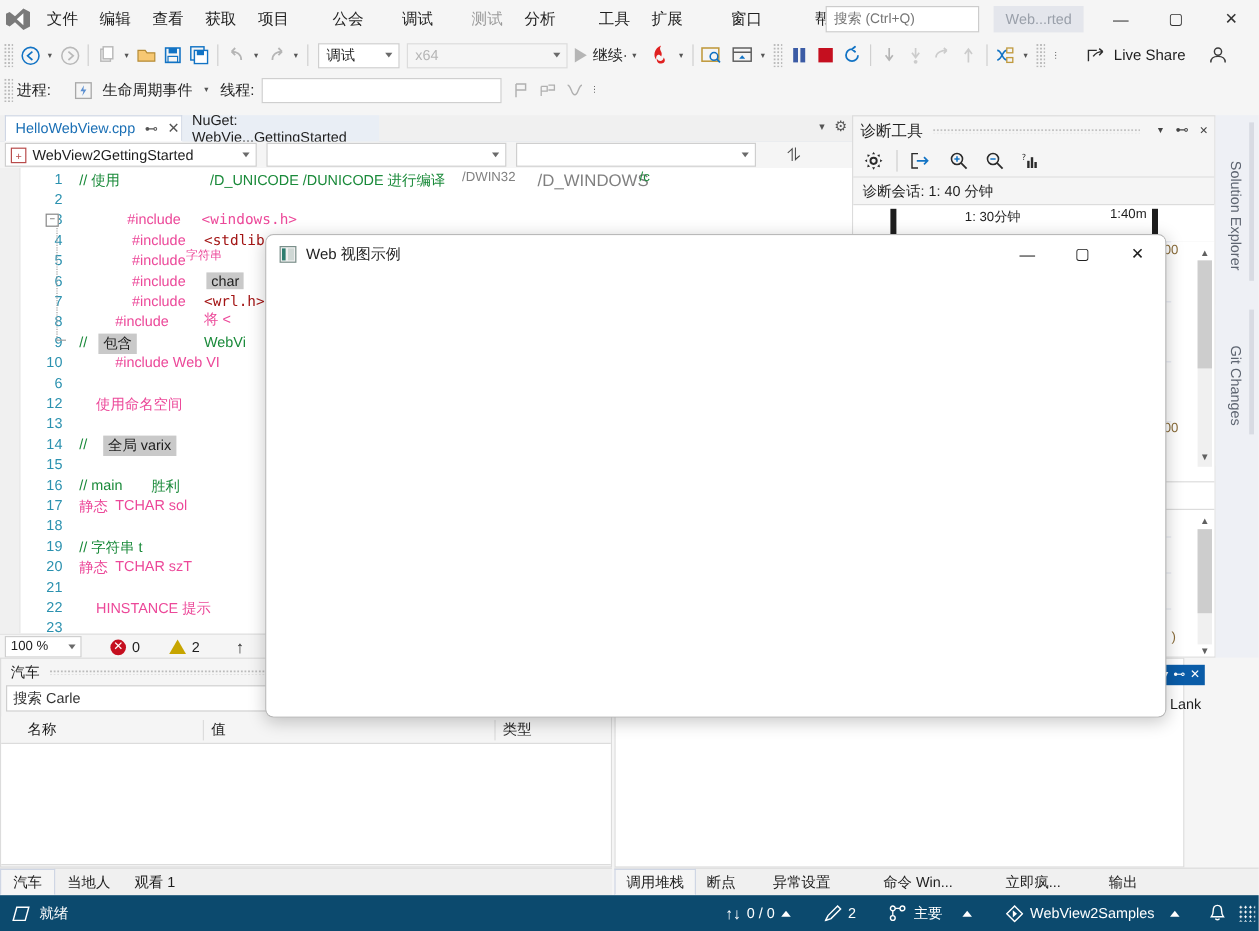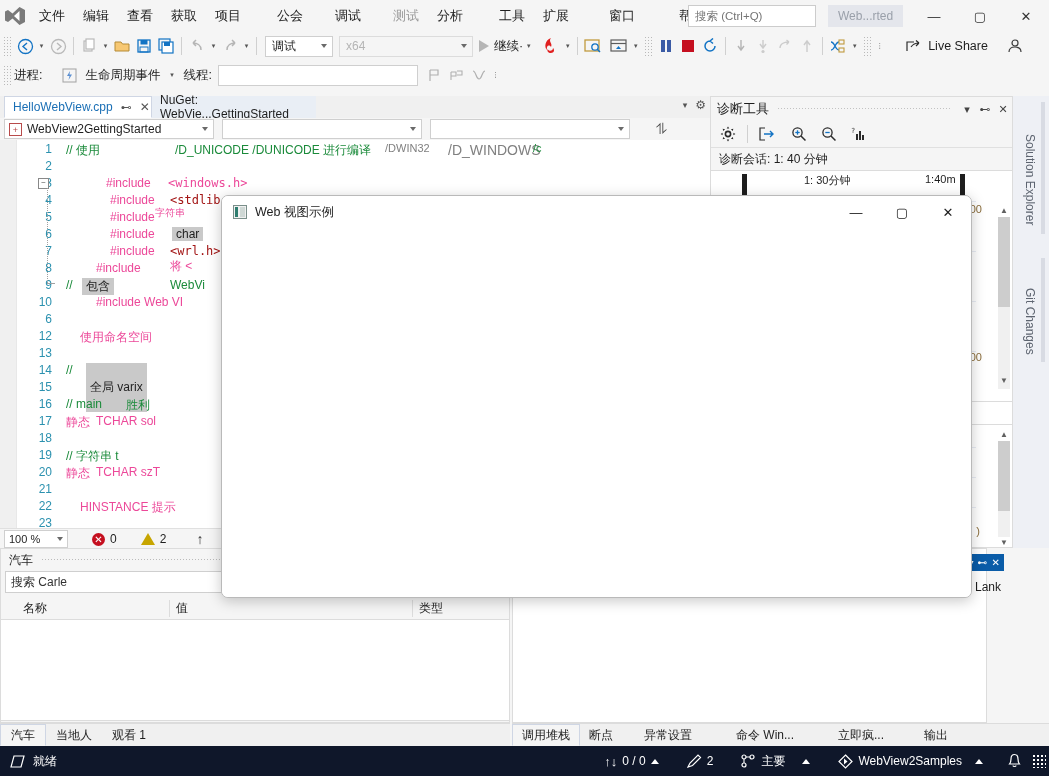--- a/index.html
+++ b/index.html
@@ -210,21 +210,21 @@
     position: absolute; left: 512px; top: 723px; width: 537px; height: 22px;
     background: #f0f0f0; display: flex; align-items: center; border-top: 1px solid #dcdcdc;
   }
   .rb-tabs .btab { padding: 0 9px; }
 
   
   .diag {
     position: absolute; left: 710px; top: 96px; width: 303px; height: 452px;
     background: #f5f5f5; border: 1px solid #dcdcdc; box-sizing: border-box;
   }
-  .diag-title { height: 24px; display:flex; align-items:center; font-size:13px; padding-left: 6px; }
+  .diag-title { height: 24px; display:flex; align-items:center; font-size:13px; padding-left: 6px; font-family: Liberation Mono, monospace; }
   .diag-title .dots { flex: 1; height: 4px; margin: 0 8px;
     background-image: radial-gradient(#c2c2c2 35%, transparent 36%); background-size: 3px 3px; }
   .diag-title .ctl { width: 18px; text-align:center; font-size: 11px; color:#444; }
   .diag-toolbar { height: 26px; display: flex; align-items: center; gap: 4px; padding-left: 6px;
                   border-bottom: 1px solid #e0e0e0; }
   .diag-sess { height: 22px; display:flex; align-items:center; font-size: 12px; padding-left: 8px; }
   .diag-sess b { font-weight: normal; text-align: right; }
   .diag-timeline { height: 30px; position: relative; background:#fff; border-top:1px solid #dcdcdc;
                    border-bottom: 1px solid #dcdcdc; }
   .tl-tick { position:absolute; bottom:0; width:1px; height:5px; background:#c6c6c6; }
@@ -270,21 +270,21 @@
   .dlg-ico::after { content:""; position:absolute; left:6px; top:1px; width:5px; height:10px; background:#cfd8d5; }
   .dlg-label { font-size: 12.5px; color:#1e1e1e; }
   .dlg-btns { margin-left:auto; display:flex; }
   .dlg-btn { width: 46px; height: 32px; display:flex; align-items:center; justify-content:center;
              font-size: 13px; color:#202020; }
   .dlg-body { background: #ffffff; height: 369px; }
 
   
   .statusbar {
     position: absolute; left: 0; top: 746px; width: 1049px; height: 30px;
-    background: #0f172a; display: flex; align-items: center; color:#fff; font-size: 12px;
+    background: #0c4a6e; display: flex; align-items: center; color:#fff; font-size: 12px;
   }
   .sb-ready { display:flex; align-items:center; gap: 8px; margin-left: 10px; }
   .sb-right { margin-left:auto; display:flex; align-items:center; gap: 0; }
   .sb-cell { display:flex; align-items:center; gap:5px; padding: 0 14px; height: 30px; }
   .sb-caret { width:0;height:0;border-left:4px solid transparent;border-right:4px solid transparent;
               border-bottom:5px solid #fff; }
   .grip-corner { width: 14px; height: 14px; margin-right: 3px;
     background-image: radial-gradient(#ffffff 35%, transparent 36%); background-size: 4px 4px; }
 </style>
 </head>
@@ -617,21 +617,21 @@
 
       <div class="codetext cm" style="top:138px;left:66px;font-weight:normal">// </div>
       <div class="codetext hl" style="top:138px;left:82px;padding:0 4px"> 包含 </div>
       <div class="codetext cm" style="top:138px;left:170px">   WebVi</div>
 
       <div class="codetext pl" style="top:155px;left:96px">#include Web VI</div>
 
       <div class="codetext pl" style="top:189px;left:80px">使用命名空间</div>
 
       <div class="codetext cm" style="top:223px;left:66px">// </div>
-      <div class="codetext hl" style="top:223px;left:86px;padding:16px 4px"> 全局 varix</div>
+      <div class="codetext hl" style="top:223px;left:86px;padding:0 4px"> 全局 varix</div>
 
       <div class="codetext cm" style="top:257px;left:66px">//  main</div>
       <div class="codetext cm" style="top:257px;left:126px">胜利</div>
 
       <div class="codetext pl" style="top:274px;left:66px">静态</div>
       <div class="codetext pl" style="top:274px;left:96px">    TCHAR sol</div>
 
       <div class="codetext cm" style="top:308px;left:66px">//  字符串 t</div>
 
       <div class="codetext pl" style="top:325px;left:66px">静态</div>

